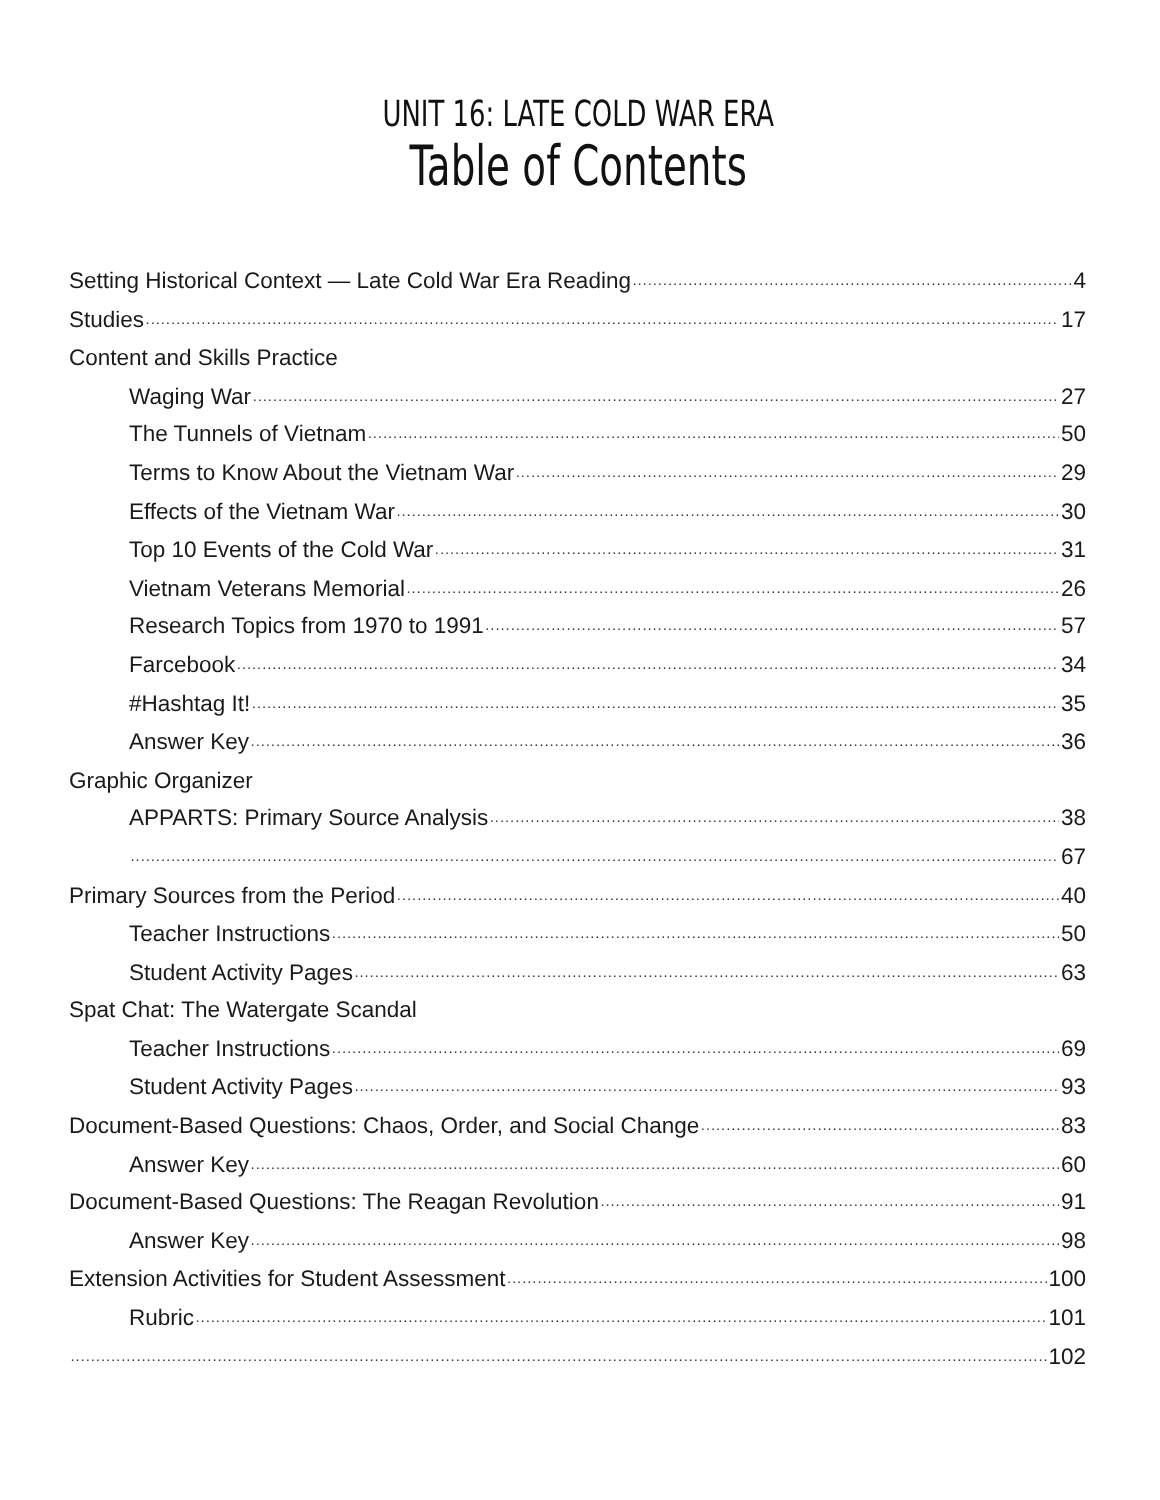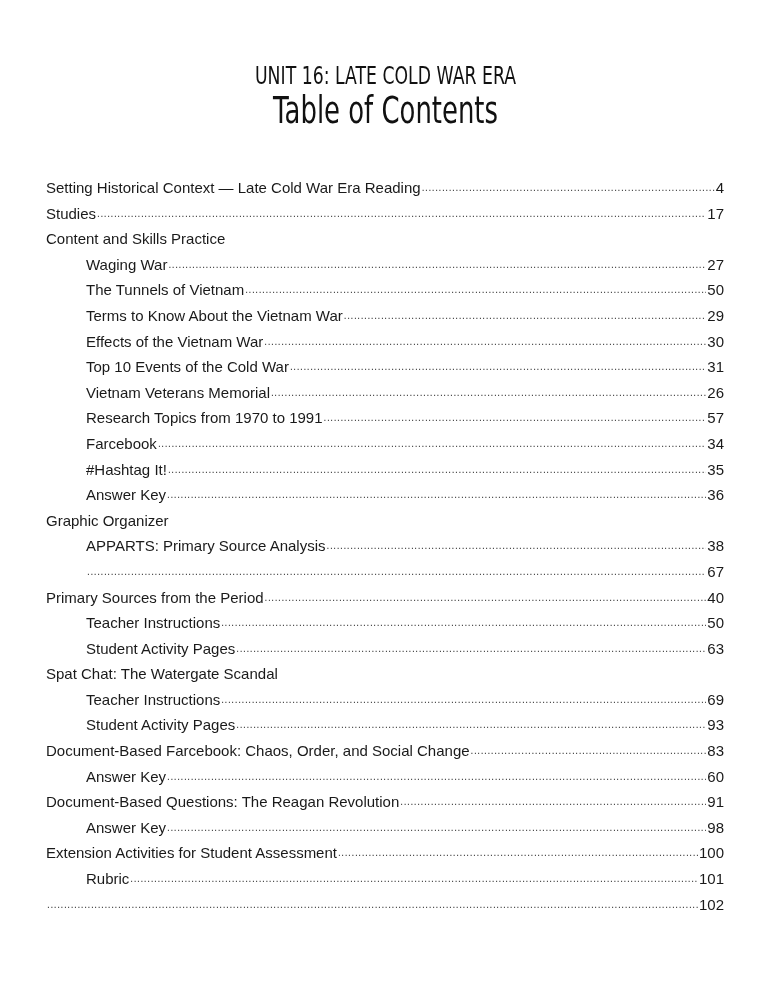--- a/index.html
+++ b/index.html
@@ -140,21 +140,21 @@
       <span class="label">Teacher Instructions</span>
       <span class="leader"></span>
       <span class="page">69</span>
     </div>
     <div class="row indent">
       <span class="label">Student Activity Pages</span>
       <span class="leader"></span>
       <span class="page">93</span>
     </div>
     <div class="row">
-      <span class="label">Document-Based Farcebook: Chaos, Order, and Social Change</span>
+      <span class="label">Document-Based Questions: Chaos, Order, and Social Change</span>
       <span class="leader"></span>
       <span class="page">83</span>
     </div>
     <div class="row indent">
       <span class="label">Answer Key</span>
       <span class="leader"></span>
       <span class="page">60</span>
     </div>
     <div class="row">
       <span class="label">Document-Based Questions: The Reagan Revolution</span>

